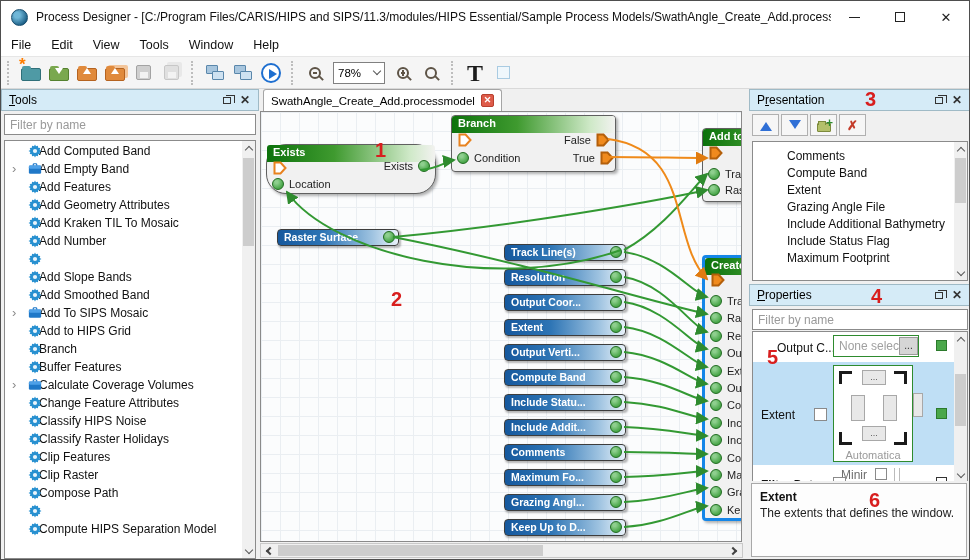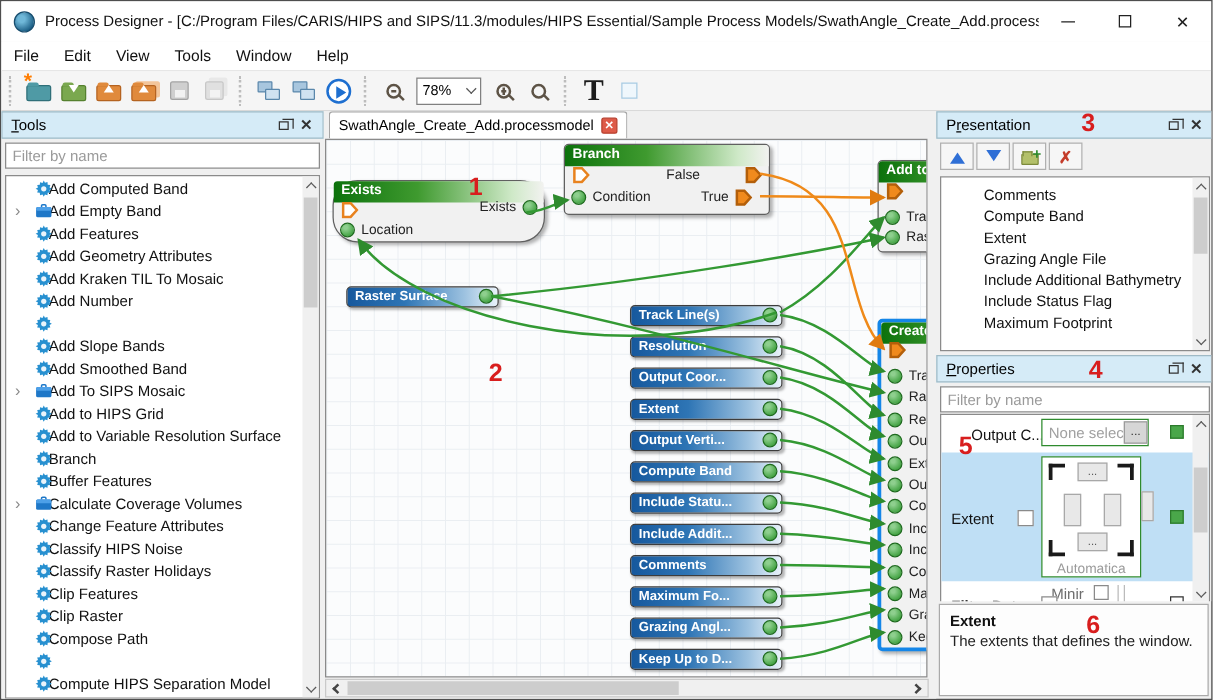--- a/index.html
+++ b/index.html
@@ -351,31 +351,20 @@
           <div class="trow">
             
             <span class="ticon gear">
               <svg class="svg-gear" width="14" height="14" viewBox="0 0 16 16">
                 <path fill="#2790d0" d="M8 .5l1.1 2.1 2.3-.7.2 2.4 2.4.2-.7 2.3L15.4 8l-2.1 1.1.7 2.3-2.4.2-.2 2.4-2.3-.7L8 15.4l-1.1-2.1-2.3.7-.2-2.4-2.4-.2.7-2.3L.6 8l2.1-1.1-.7-2.3 2.4-.2.2-2.4 2.3.7z"></path>
                 <circle cx="8" cy="8" r="2.4" fill="#eaf4fb"></circle>
               </svg>
 
             </span>
             <span class="tlabel">Add to HIPS Grid</span>
-          </div>
-          <div class="trow">
-            
-            <span class="ticon gear">
-              <svg class="svg-gear" width="14" height="14" viewBox="0 0 16 16">
-                <path fill="#2790d0" d="M8 .5l1.1 2.1 2.3-.7.2 2.4 2.4.2-.7 2.3L15.4 8l-2.1 1.1.7 2.3-2.4.2-.2 2.4-2.3-.7L8 15.4l-1.1-2.1-2.3.7-.2-2.4-2.4-.2.7-2.3L.6 8l2.1-1.1-.7-2.3 2.4-.2.2-2.4 2.3.7z"></path>
-                <circle cx="8" cy="8" r="2.4" fill="#eaf4fb"></circle>
-              </svg>
-
-            </span>
-            <span class="tlabel">Add to Variable Resolution Surface</span>
           </div>
           <div class="trow">
             
             <span class="ticon gear">
               <svg class="svg-gear" width="14" height="14" viewBox="0 0 16 16">
                 <path fill="#2790d0" d="M8 .5l1.1 2.1 2.3-.7.2 2.4 2.4.2-.7 2.3L15.4 8l-2.1 1.1.7 2.3-2.4.2-.2 2.4-2.3-.7L8 15.4l-1.1-2.1-2.3.7-.2-2.4-2.4-.2.7-2.3L.6 8l2.1-1.1-.7-2.3 2.4-.2.2-2.4 2.3.7z"></path>
                 <circle cx="8" cy="8" r="2.4" fill="#eaf4fb"></circle>
               </svg>
 
             </span>
@@ -614,31 +603,31 @@
             <span class="lab">Location</span>
           </div>
         </div>
         <div class="pnode" style="left: 190px; top: 3px; width: 165px; height: 57px;">
           <div class="pnode-header">Branch</div>
           <div class="pport" style="top: 17px; left: 6px;">
             <svg width="14" height="14" viewBox="0 0 14 14">
               <path d="M1.5 1.5 h6 l5 5.5 -5 5.5 h-6 z" fill="#ffffff" stroke="#e8821e" stroke-width="2"></path>
             </svg>
           </div>
-          <div class="pport" style="top: 17px; right: 5px; gap: 31px;">
+          <div class="pport" style="top: 17px; right: 5px;">
             <span class="lab">False</span>
             <svg width="14" height="14" viewBox="0 0 14 14">
               <path d="M1.5 1.5 h6 l5 5.5 -5 5.5 h-6 z" fill="#f08a1d" stroke="#b35f0a" stroke-width="2"></path>
             </svg>
           </div>
           <div class="pport" style="top: 35px; left: 5px;">
             <span class="pcirc" style="position:static;"></span>
             <span class="lab">Condition</span>
           </div>
-          <div class="pport" style="top: 35px; right: 13px;">
+          <div class="pport" style="top: 35px; right: 1px;">
             <span class="lab">True</span>
             <svg width="14" height="14" viewBox="0 0 14 14">
               <path d="M1.5 1.5 h6 l5 5.5 -5 5.5 h-6 z" fill="#f08a1d" stroke="#b35f0a" stroke-width="2"></path>
             </svg>
           </div>
         </div>
         <div class="pnode" style="left: 441px; top: 16px; width: 150px; height: 74px;">
           <div class="pnode-header">Add to H</div>
           <div class="pport" style="top: 17px; left: 6px;">
             <svg width="14" height="14" viewBox="0 0 14 14">

